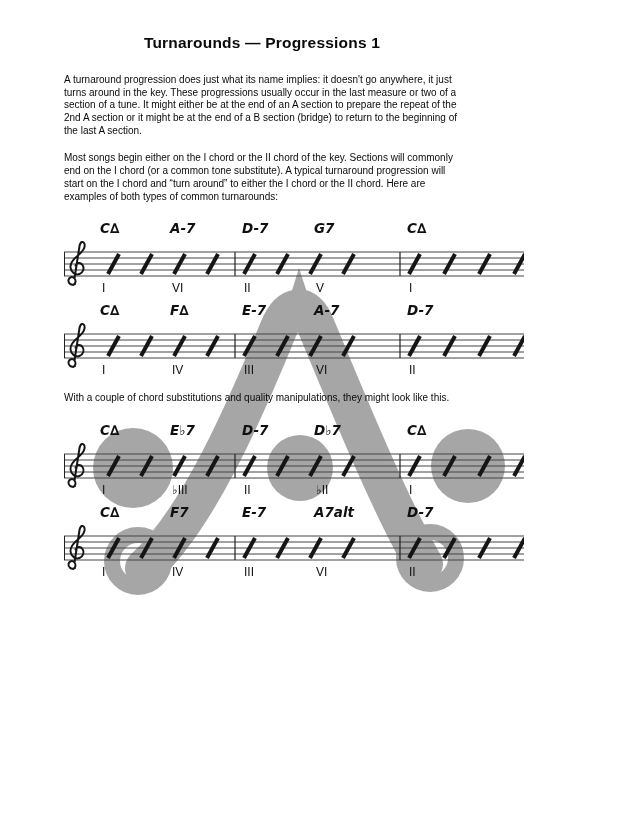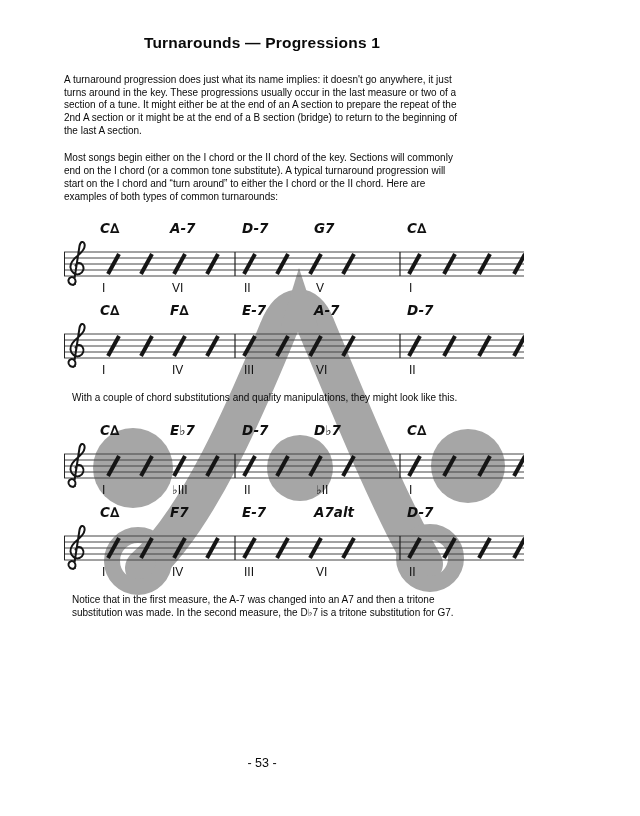--- a/index.html
+++ b/index.html
@@ -10,21 +10,21 @@
   .content{position:relative;z-index:1;padding:26px 64px 0 64px;}
   .title{
     font-size:15.5px;font-weight:bold;text-align:center;
     margin:8px 0 22px 0;letter-spacing:0.2px;
   }
   .para{font-size:10px;line-height:1.27;margin:0 0 15px 0;}
   .system{width:512px;height:78px;margin:4px 0 0 0;}
   .system svg{display:block;}
   .chord{font-family:"DejaVu Sans", sans-serif;font-style:italic;font-weight:bold;font-size:13.5px;fill:#101010;}
   .numeral{font-family:"Liberation Sans", sans-serif;font-size:12px;fill:#101010;}
-  .mid-note{margin-top:14px;margin-left:8px;}
+  .mid-note{margin-top:14px;}
   .watermark{position:absolute;left:78px;top:268px;z-index:0;pointer-events:none;}
   .page-number{
     position:absolute;left:0;right:0;bottom:46px;text-align:center;
     font-size:12.5px;z-index:1;
   }
 </style>
 </head>
 <body>
 
 <div class="page">
@@ -194,17 +194,15 @@
           <text class="numeral" x="252" y="74">VI</text>
           <path d="M345 56 L356 36" stroke="#151515" stroke-width="4"></path>
           <path d="M380 56 L391 36" stroke="#151515" stroke-width="4"></path>
           <path d="M415 56 L426 36" stroke="#151515" stroke-width="4"></path>
           <path d="M450 56 L461 36" stroke="#151515" stroke-width="4"></path>
           <text class="chord" x="343" y="15">D-7</text>
           <text class="numeral" x="345" y="74">II</text>
         </svg>
       </div>
 
-    <p class="para mid-note">Notice that in the first measure, the A-7 was changed into an A7 and then a tritone substitution was made. In the second measure, the D♭7 is a tritone substitution for G7.</p>
   </div>
 
-  <div class="page-number">- 53 -</div>
 </div>
 
 </body></html>

